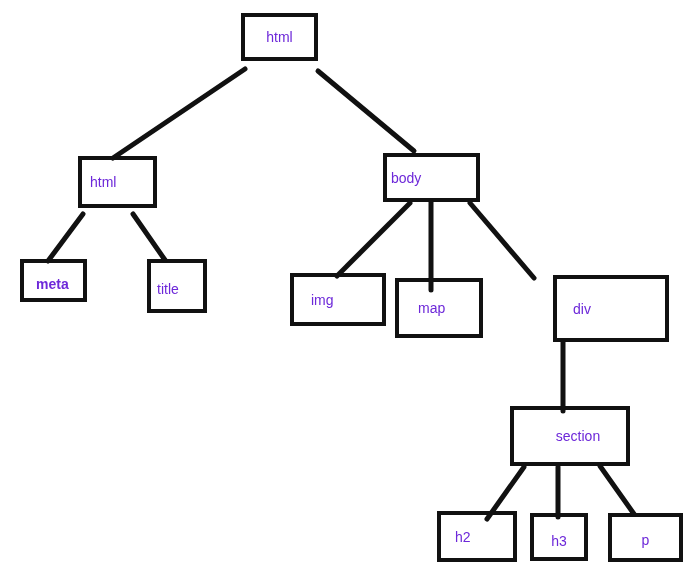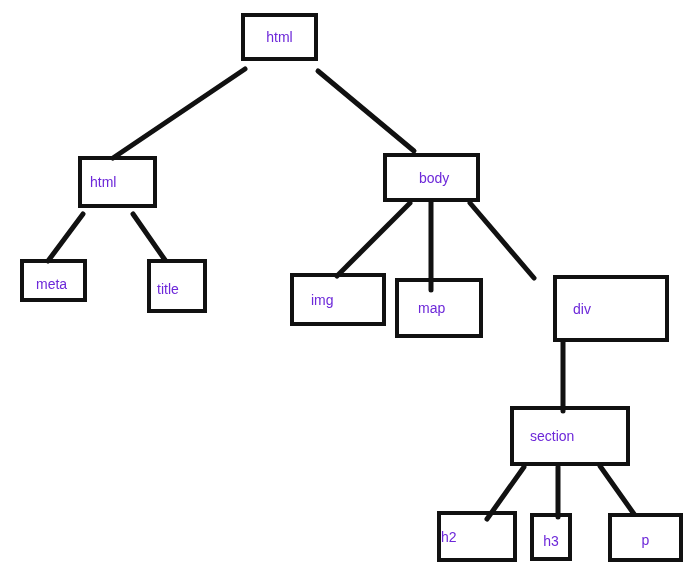--- a/index.html
+++ b/index.html
@@ -43,53 +43,53 @@
 <div class="canvas">
 
   <div class="node center" style="left:241px; top:13px;  width:77px;  height:48px;">
     <span>html</span>
   </div>
 
   <div class="node" style="left:78px;  top:156px; width:79px;  height:52px; padding-left:8px;">
     <span>html</span>
   </div>
 
-  <div class="node" style="left:383px; top:153px; width:97px;  height:49px; padding-left:32px;">
+  <div class="node" style="left:383px; top:153px; width:97px;  height:49px; padding-left:4px;">
     <span>body</span>
   </div>
 
-  <div class="node" style="left:20px;  top:259px; width:67px;  height:43px; padding-left:12px; padding-top:6px;">
+  <div class="node" style="left:20px;  top:259px; width:67px;  height:43px; padding-left:12px; padding-top:6px;font-weight:bold;">
     <span>meta</span>
   </div>
 
   <div class="node" style="left:147px; top:259px; width:60px;  height:54px; padding-left:6px; align-items:flex-start; padding-top:18px;">
     <span>title</span>
   </div>
 
   <div class="node" style="left:290px; top:273px; width:96px;  height:53px; padding-left:17px; ">
     <span>img</span>
   </div>
 
   <div class="node" style="left:395px; top:278px; width:88px;  height:60px; padding-left:19px;">
     <span>map</span>
   </div>
 
   <div class="node" style="left:512px; top:275px; width:116px; height:67px; padding-left:16px;margin-left:41px;">
     <span>div</span>
   </div>
 
-  <div class="node" style="left:510px; top:406px; width:120px; height:60px; padding-left:16px;">
+  <div class="node" style="left:510px; top:406px; width:120px; height:60px; padding-left:16px;justify-content:center;">
     <span>section</span>
   </div>
 
-  <div class="node" style="left:437px; top:511px; width:80px;  height:51px; padding-left:0;">
+  <div class="node" style="left:437px; top:511px; width:80px;  height:51px; padding-left:14px;">
     <span>h2</span>
   </div>
 
-  <div class="node center" style="left:530px; top:513px; width:42px;  height:48px; padding-top:8px;">
+  <div class="node center" style="left:530px; top:513px; width:58px;  height:48px; padding-top:8px;">
     <span>h3</span>
   </div>
 
   <div class="node center" style="left:608px; top:513px; width:75px;  height:49px; padding-top:4px;">
     <span>p</span>
   </div>
 
   <svg class="edges" viewBox="0 0 700 573" xmlns="http://www.w3.org/2000/svg">
     <line x1="245" y1="69" x2="113" y2="158"></line>
     <line x1="318" y1="71" x2="414" y2="151"></line>

